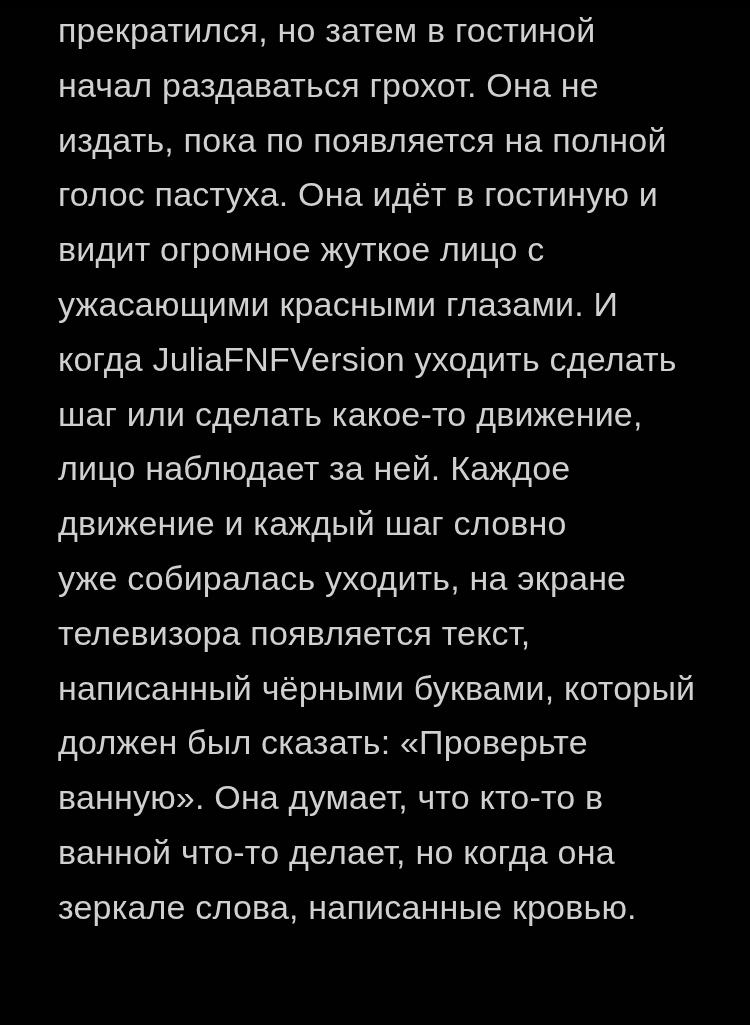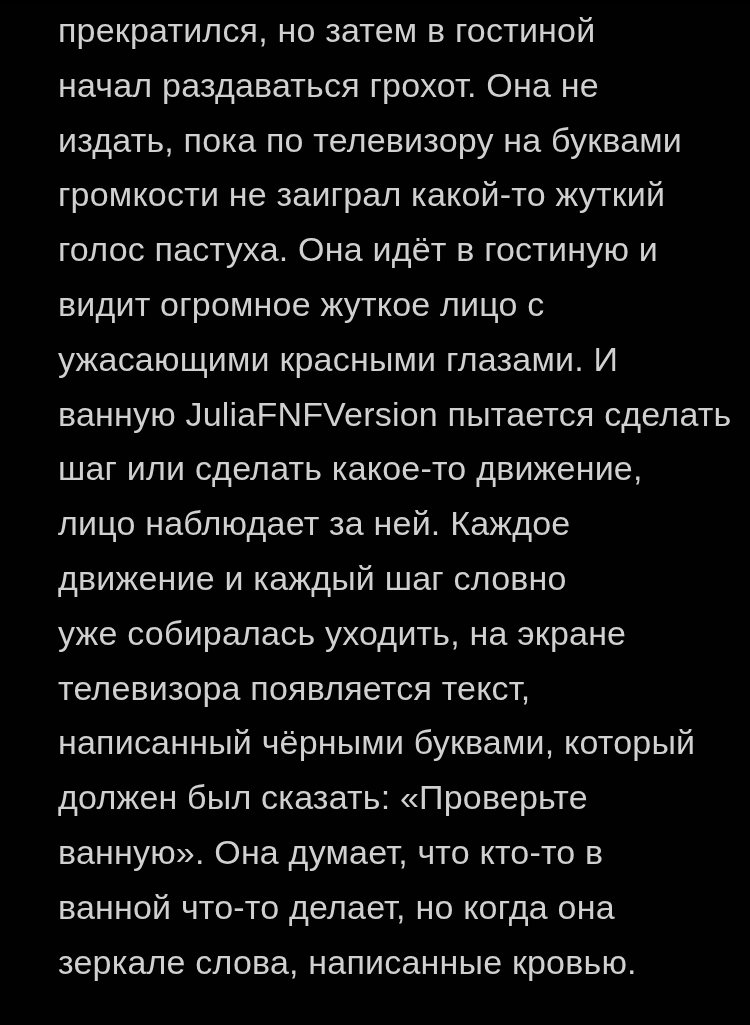--- a/index.html
+++ b/index.html
@@ -31,26 +31,25 @@
     white-space: nowrap;
     text-rendering: optimizeLegibility;
   }
 </style>
 </head>
 <body>
 
 <main class="text-page">
   <p class="text-line">прекратился, но затем в гостиной</p>
   <p class="text-line">начал раздаваться грохот. Она не</p>
-  <p class="text-line">издать, пока по телевизору на буквами</p>
-  <p class="text-line">громкости не заиграл какой-то жуткий</p>
+  <p class="text-line">издать, пока по появляется на полной</p>
   <p class="text-line">голос пастуха. Она идёт в гостиную и</p>
   <p class="text-line">видит огромное жуткое лицо с</p>
   <p class="text-line">ужасающими красными глазами. И</p>
-  <p class="text-line">ванную JuliaFNFVersion пытается сделать</p>
+  <p class="text-line">когда JuliaFNFVersion уходить сделать</p>
   <p class="text-line">шаг или сделать какое-то движение,</p>
   <p class="text-line">лицо наблюдает за ней. Каждое</p>
   <p class="text-line">движение и каждый шаг словно</p>
   <p class="text-line">уже собиралась уходить, на экране</p>
   <p class="text-line">телевизора появляется текст,</p>
   <p class="text-line">написанный чёрными буквами, который</p>
   <p class="text-line">должен был сказать: «Проверьте</p>
   <p class="text-line">ванную». Она думает, что кто-то в</p>
   <p class="text-line">ванной что-то делает, но когда она</p>
   <p class="text-line">зеркале слова, написанные кровью.</p>

